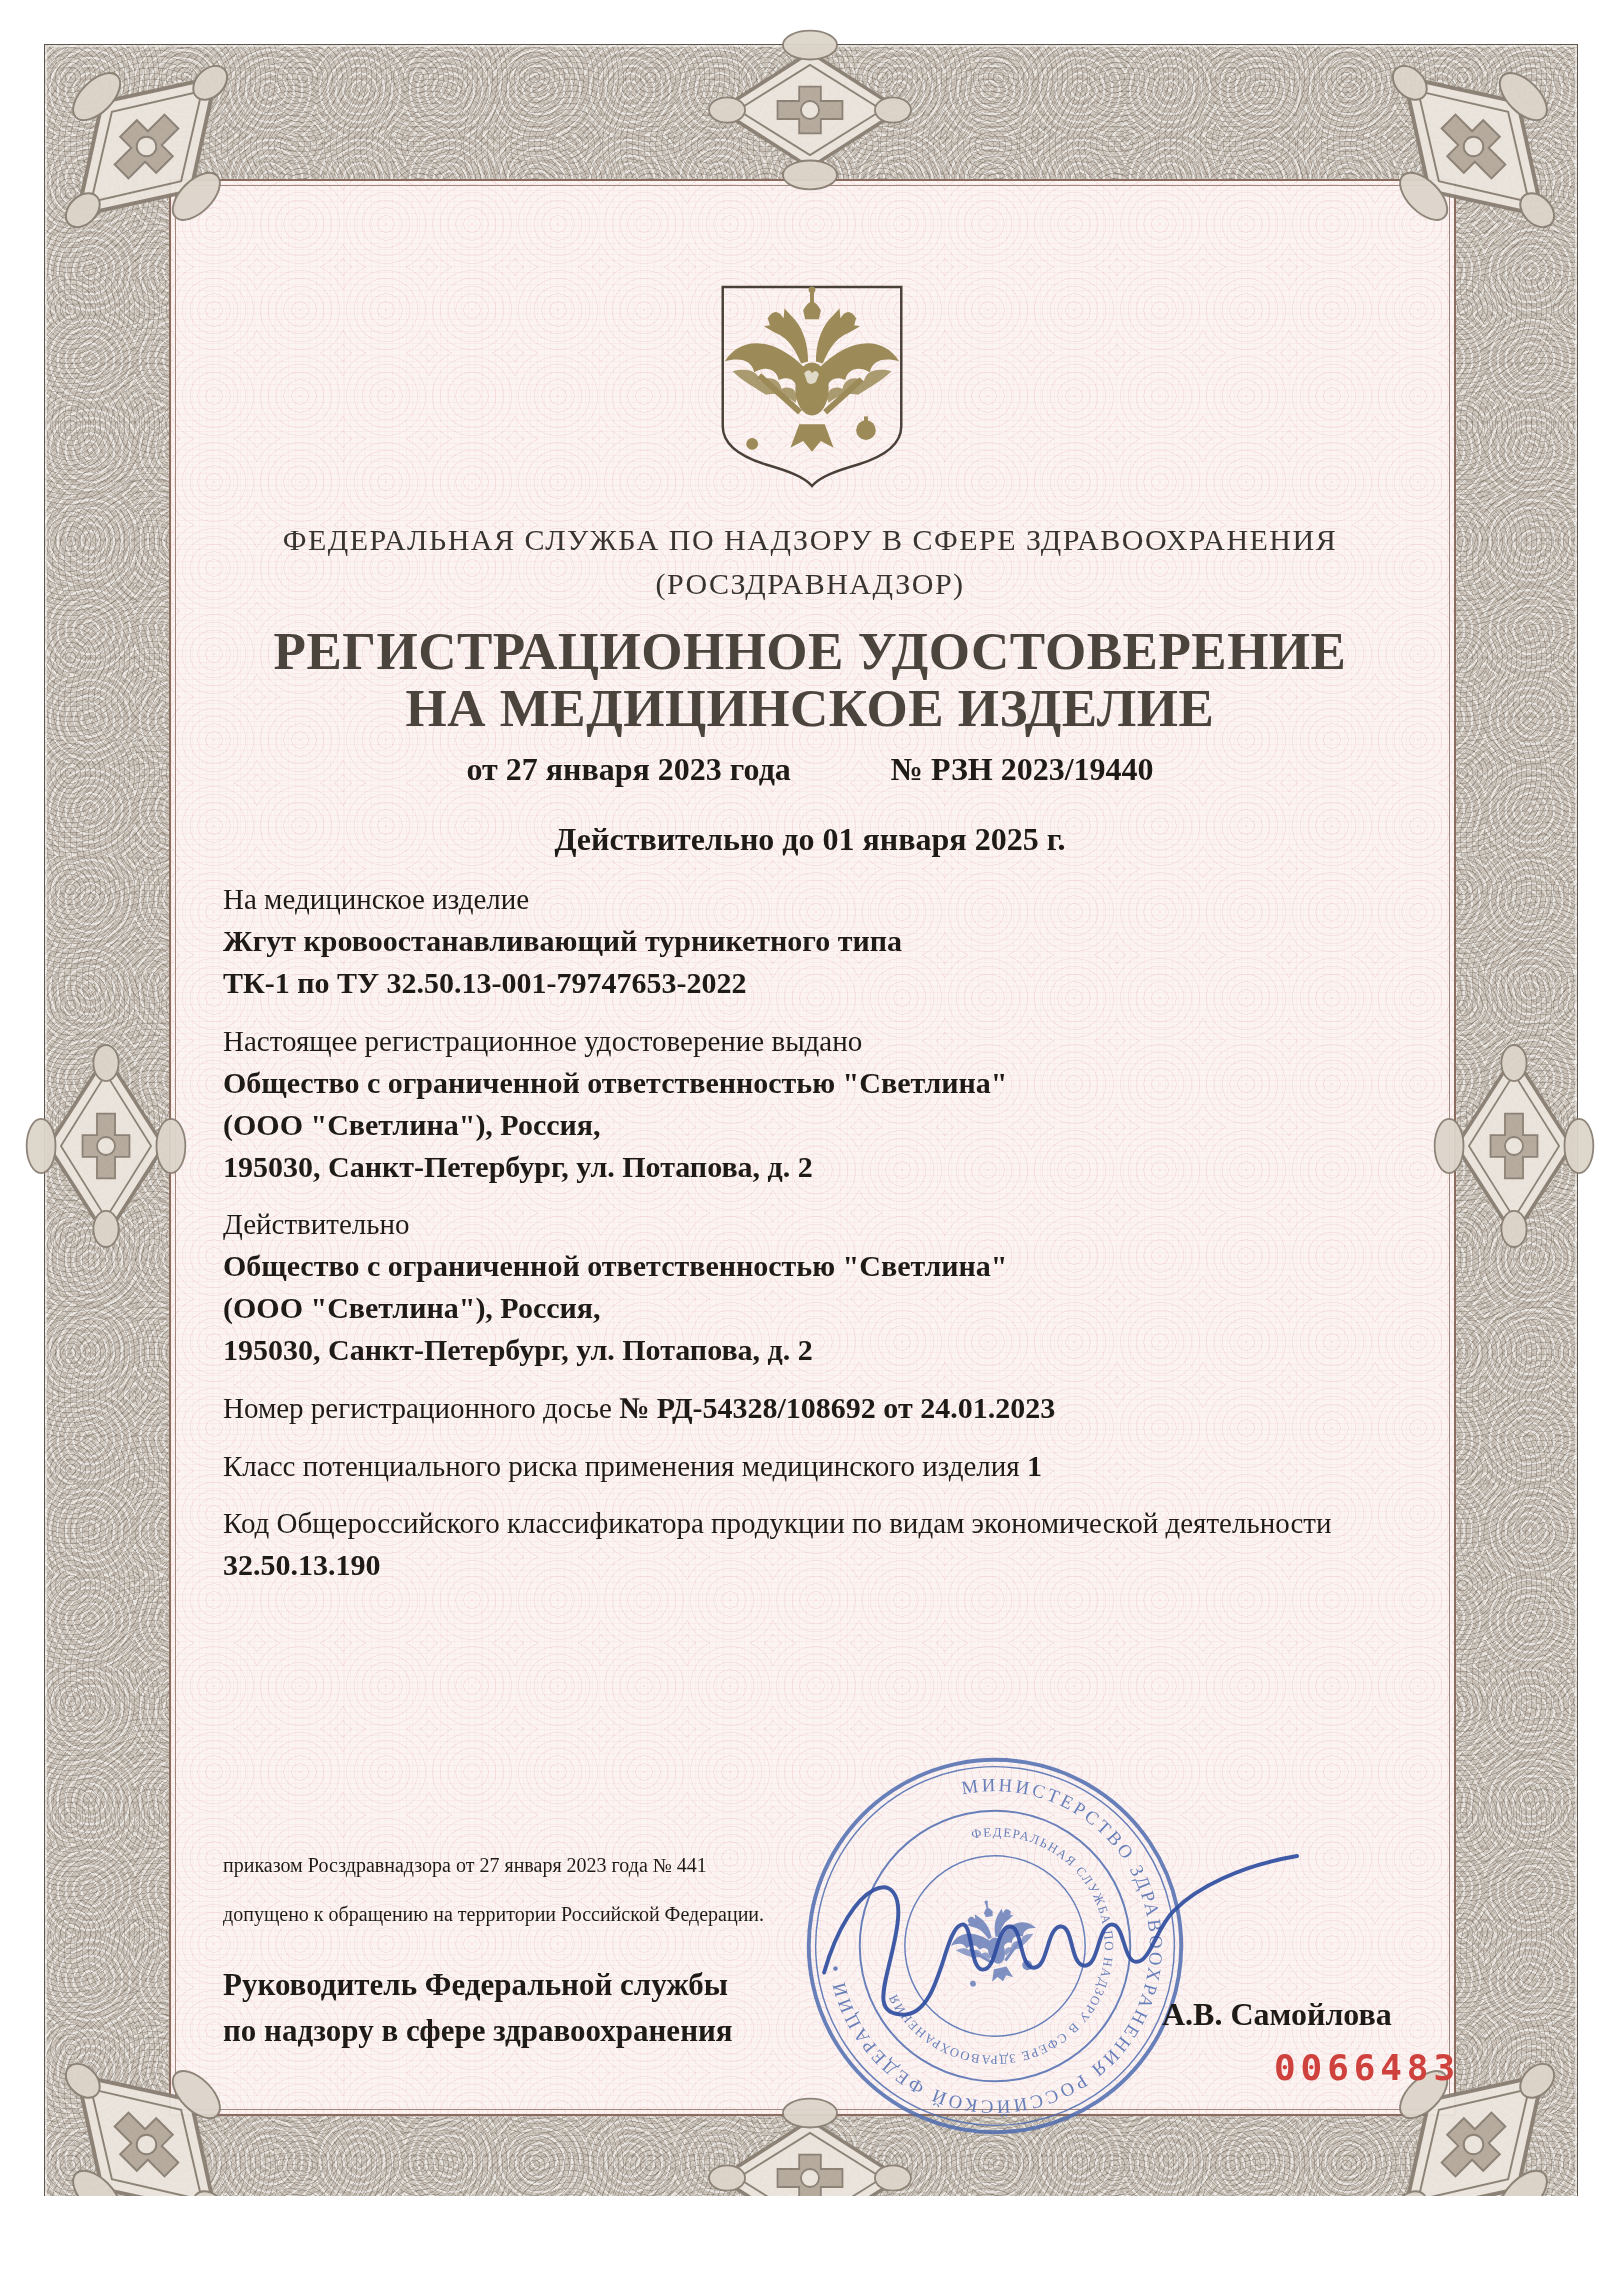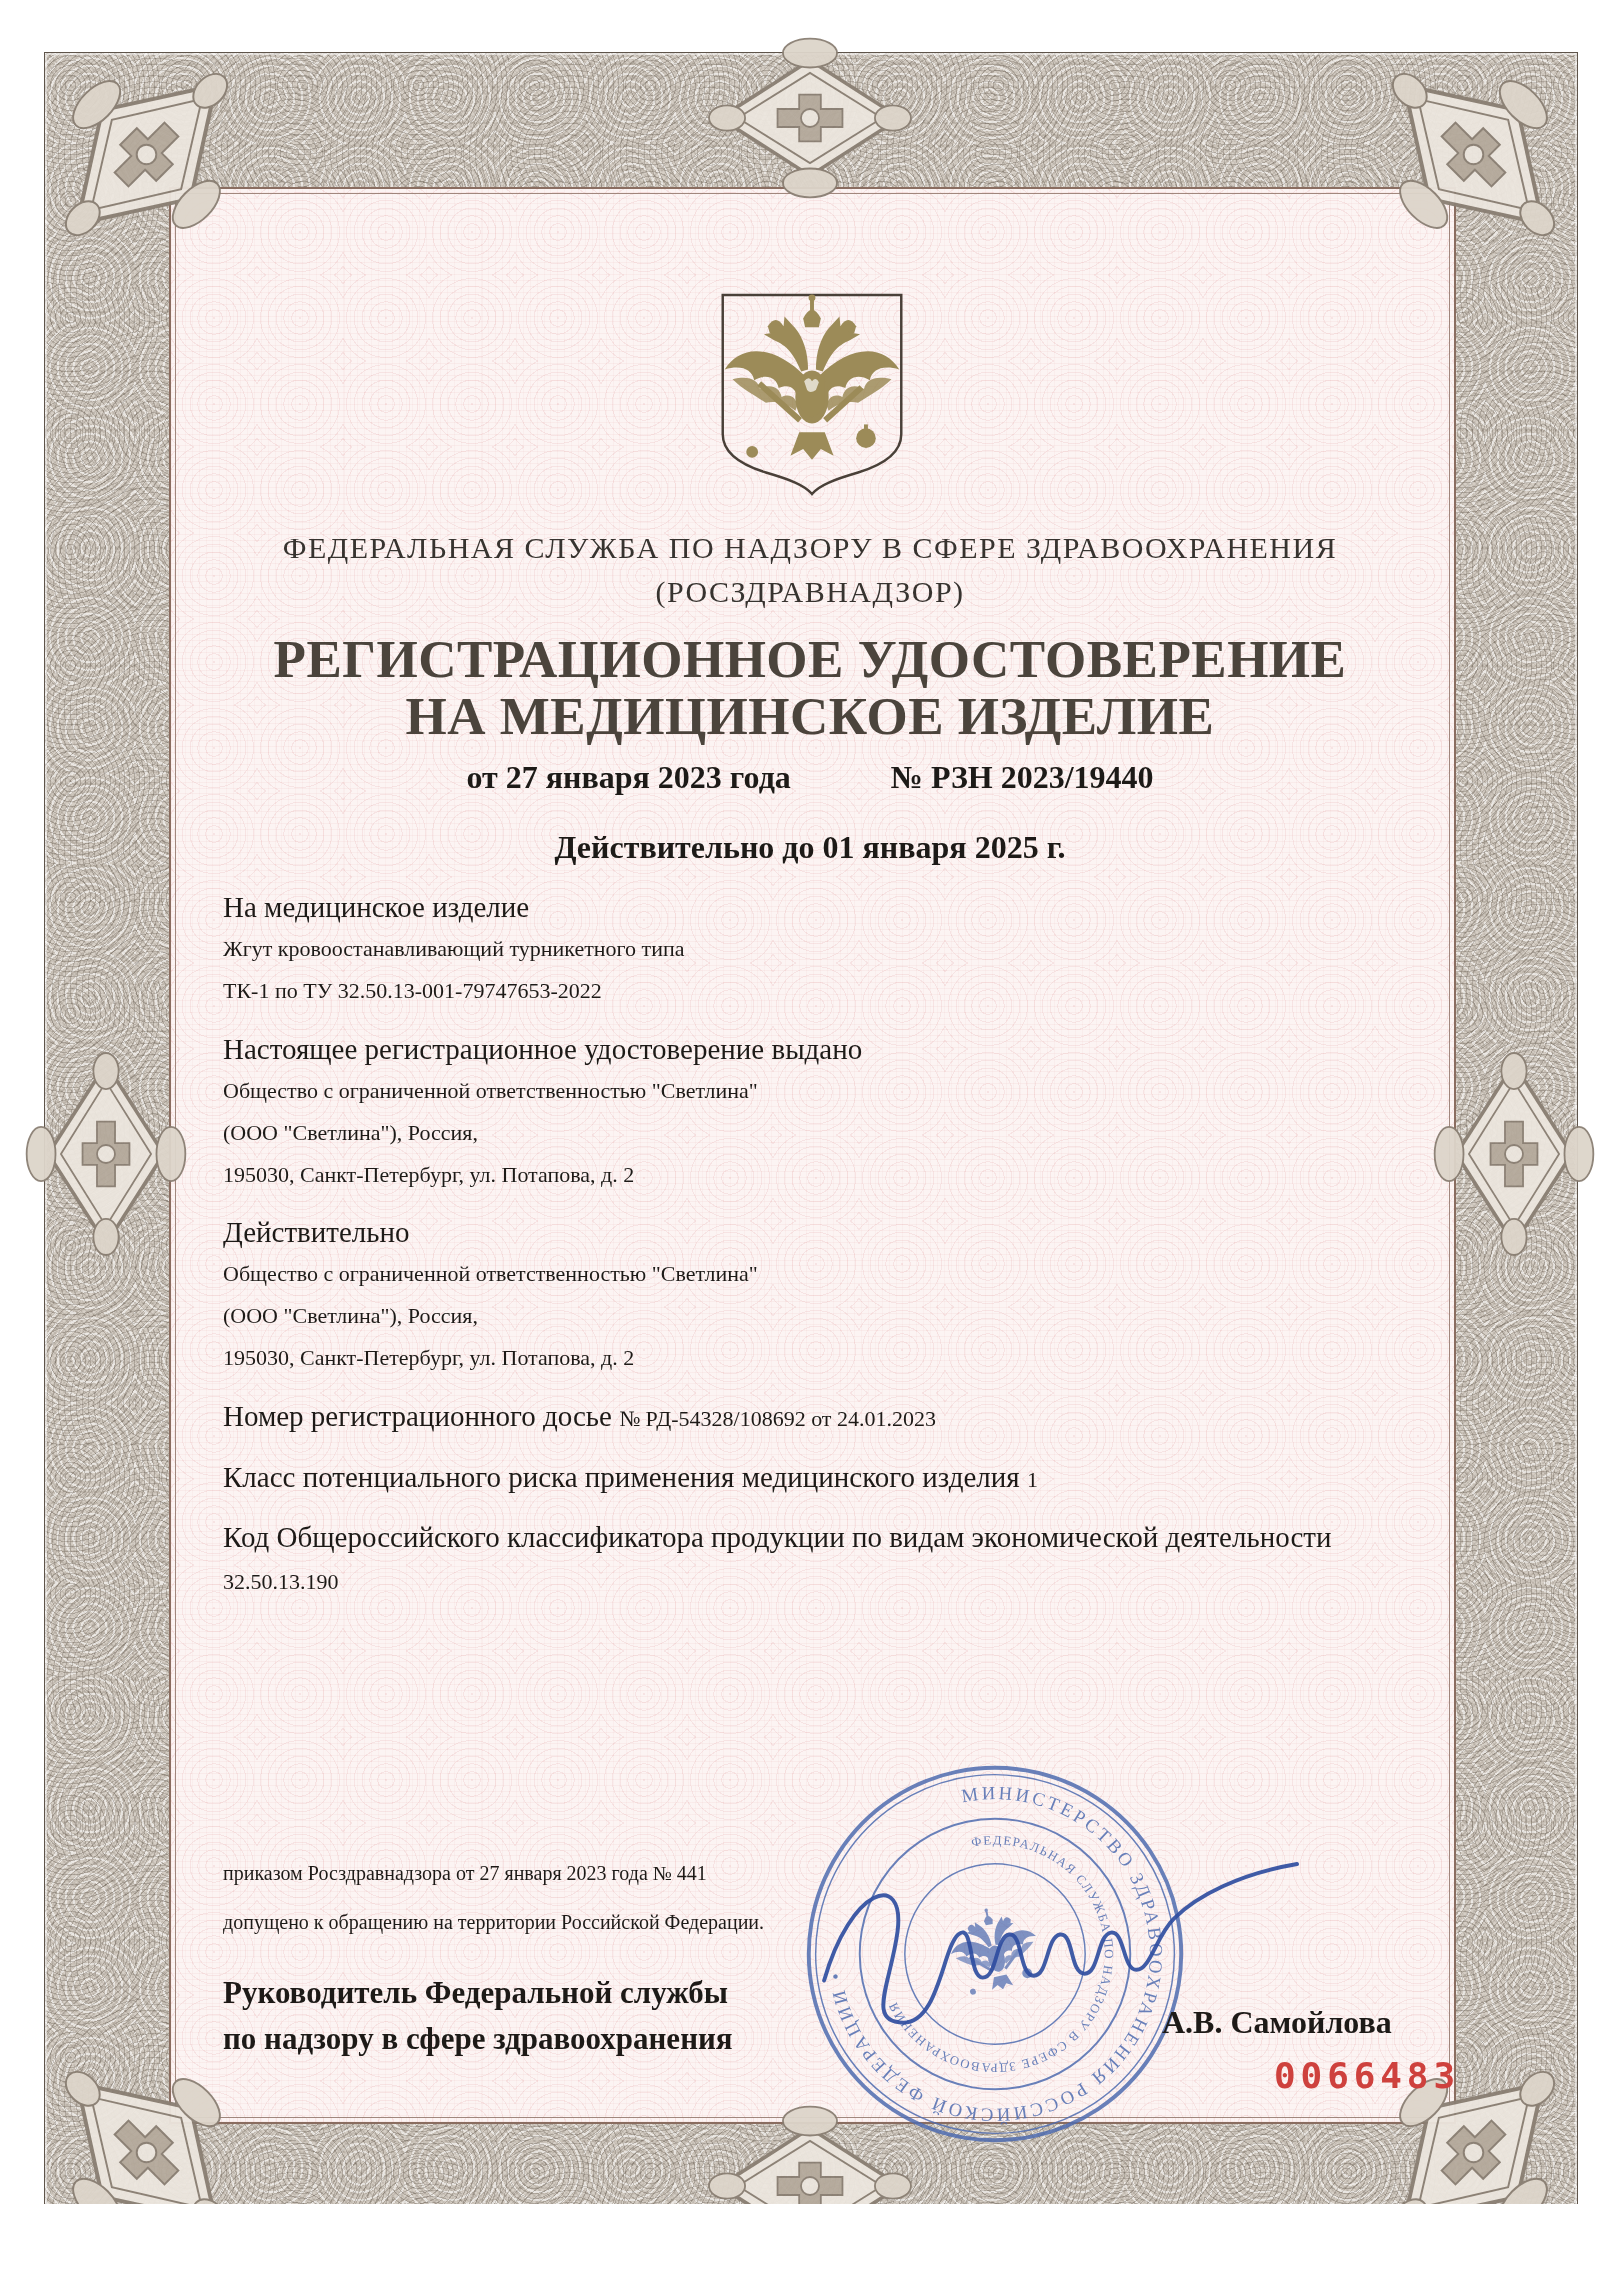--- a/index.html
+++ b/index.html
@@ -1,17 +1,17 @@
 <!DOCTYPE html>
 <html><head>
 <meta charset="utf-8">
 <style>
   html,body{margin:0;padding:0;background:#ffffff;}
   .page{
-    position:relative; width:1620px; height:2196px; margin:8px auto;
+    position:relative; width:1620px; height:2196px; margin:0 auto;
     background:#ffffff; overflow:hidden;
     font-family:"Liberation Serif","DejaVu Serif",serif; color:#1d1a17;
   }
   
   .border-frame{
     position:absolute; left:44px; top:44px; width:1532px; height:2203px;
     border:1px solid #5e544a;
     background-color:#d6cfc6;
     background-image:
       repeating-radial-gradient(circle at 22% 28%, rgba(94,84,72,.30) 0 1px, transparent 1px 4.9px),
@@ -58,21 +58,21 @@
     position:absolute; left:0; top:821px; width:100%; text-align:center; z-index:2;
     font-weight:bold; font-size:32px;
   }
   
   .body-block{
     position:absolute; left:223px; top:878px; width:1225px; z-index:2;
     font-size:29px; line-height:42px;
   }
   .sec{margin-bottom:15.7px;}
   .sec .lbl{font-weight:normal;}
-  .sec .val{font-weight:normal; font-size:22px;}
+  .sec .val{font-weight:bold; font-size:30px;}
   .sec.inline .lbl,.sec.inline .val{display:inline;}
   
   .order-block{
     position:absolute; left:223px; top:1841px; width:961px; z-index:5;
     font-size:20px; line-height:49px;
   }
   .signatory{
     position:absolute; left:223px; top:1962px; z-index:5;
     font-weight:bold; font-size:31px; line-height:46px;
   }

